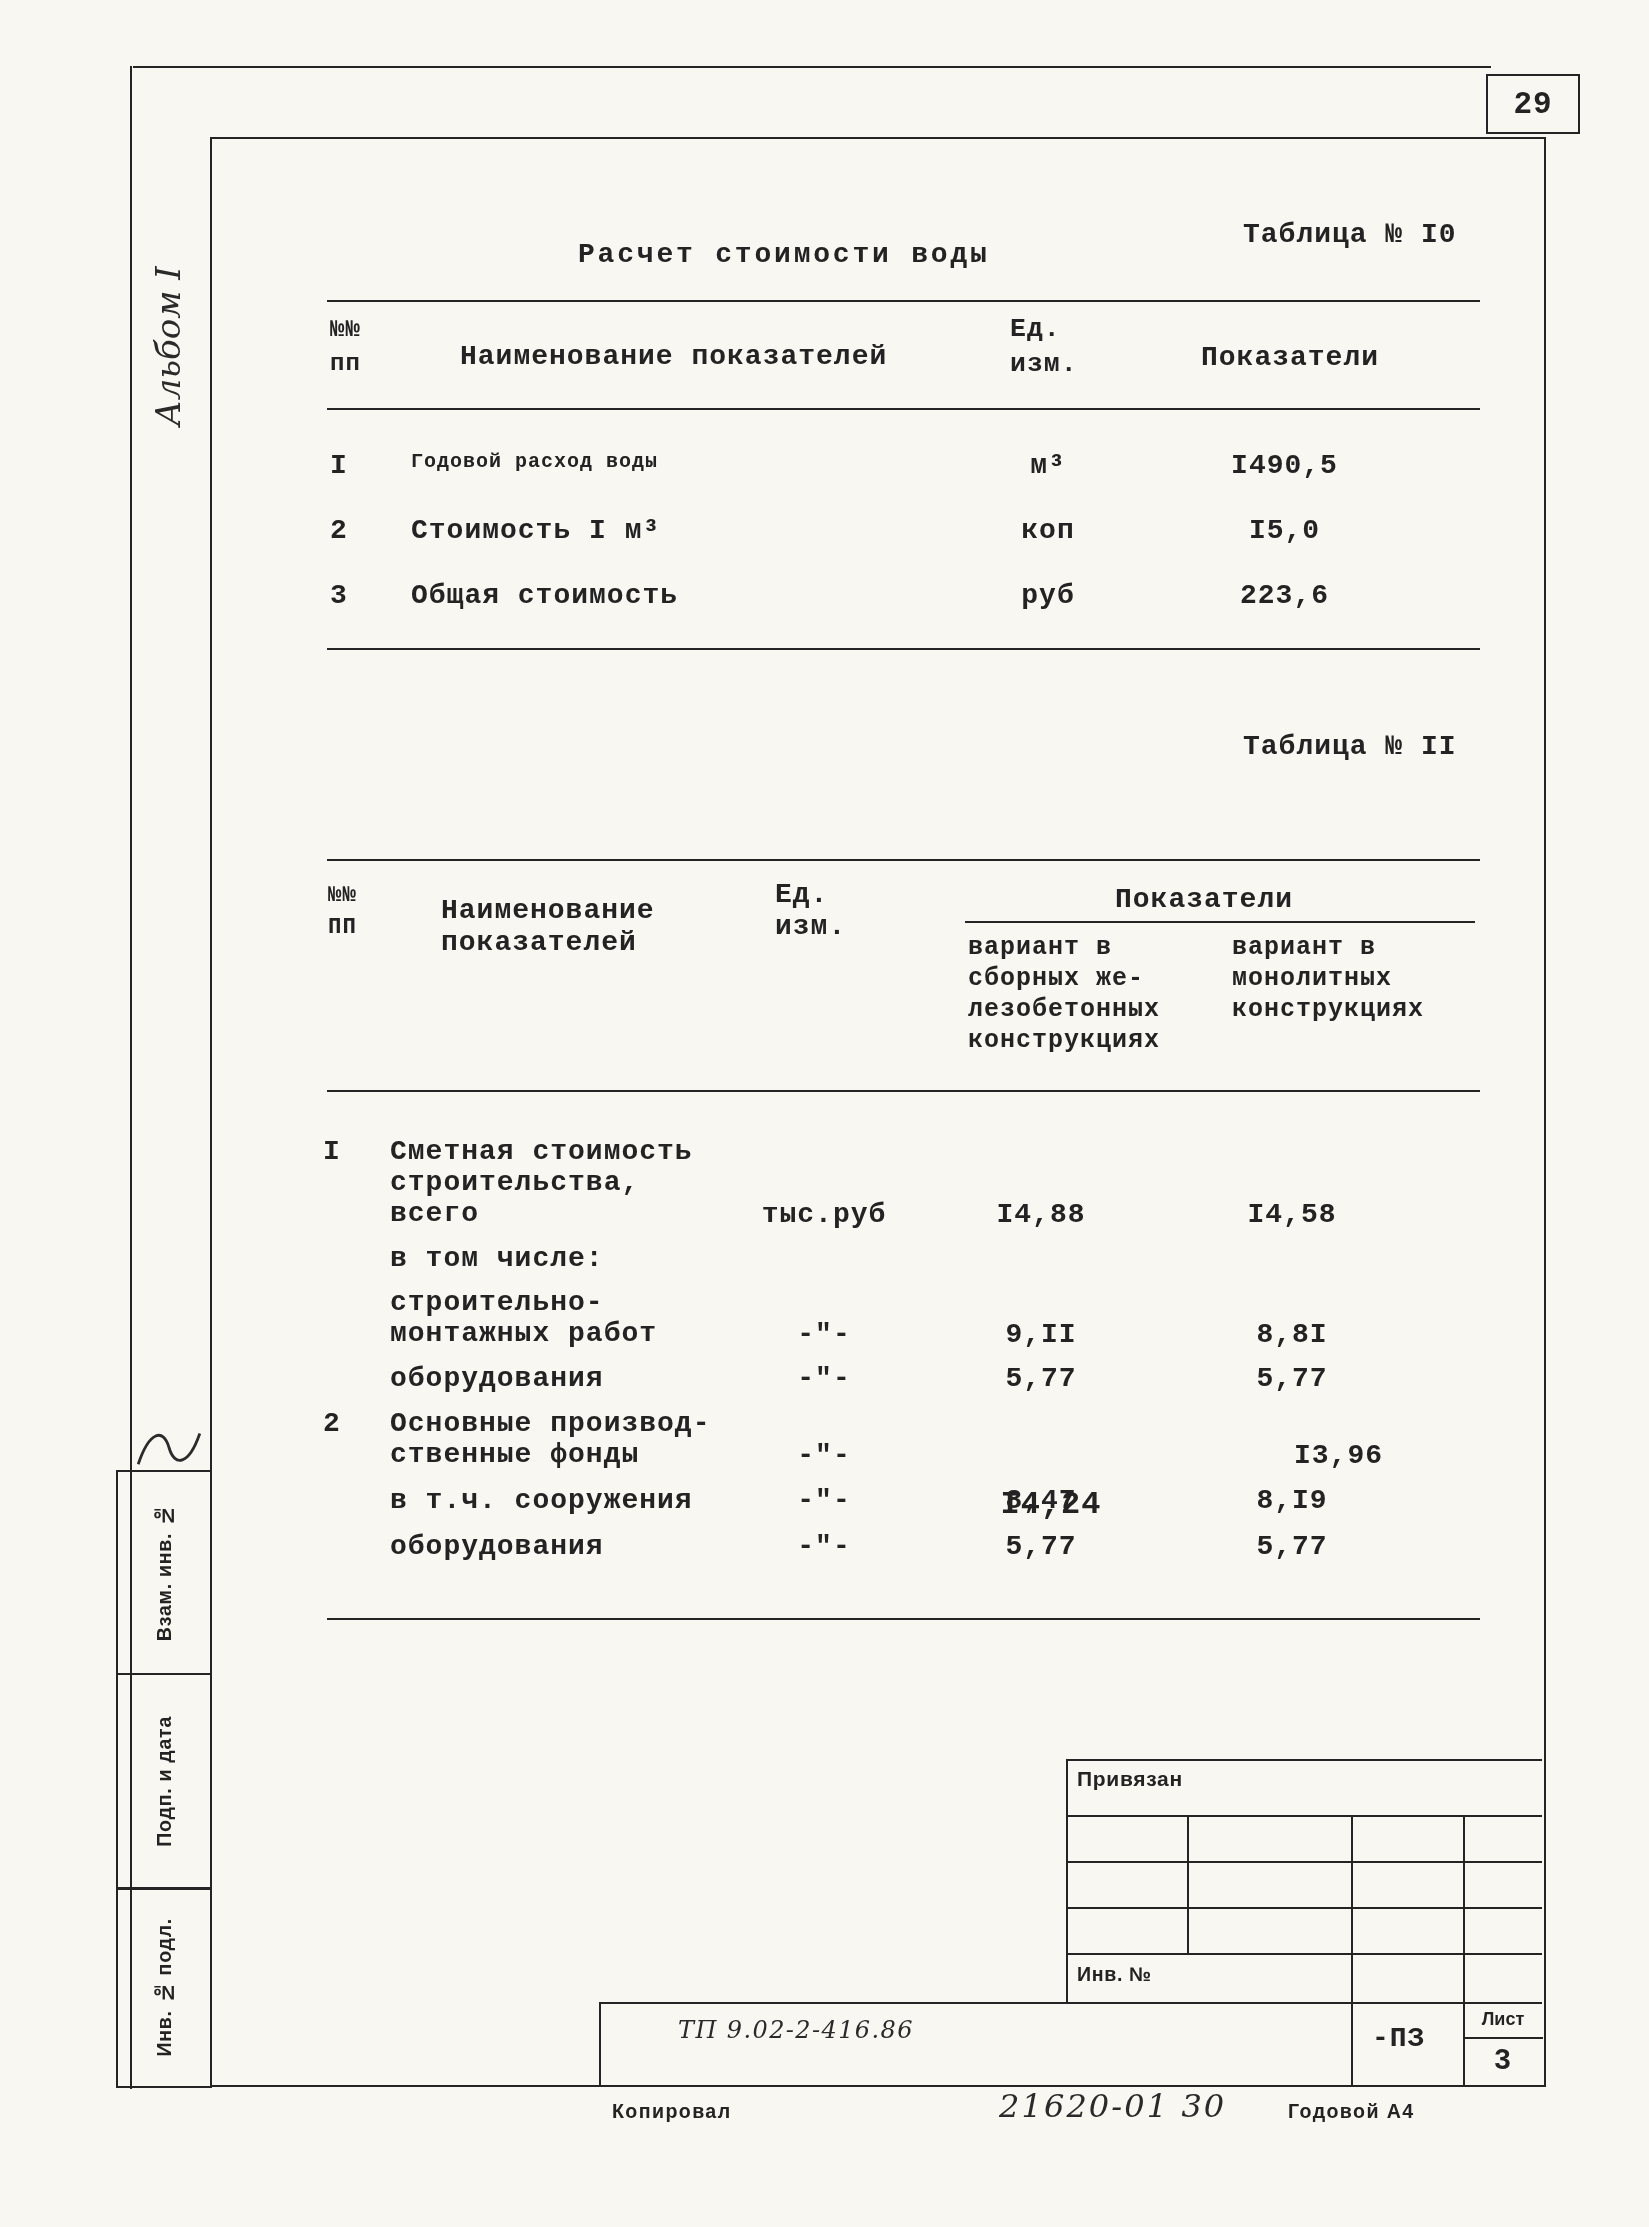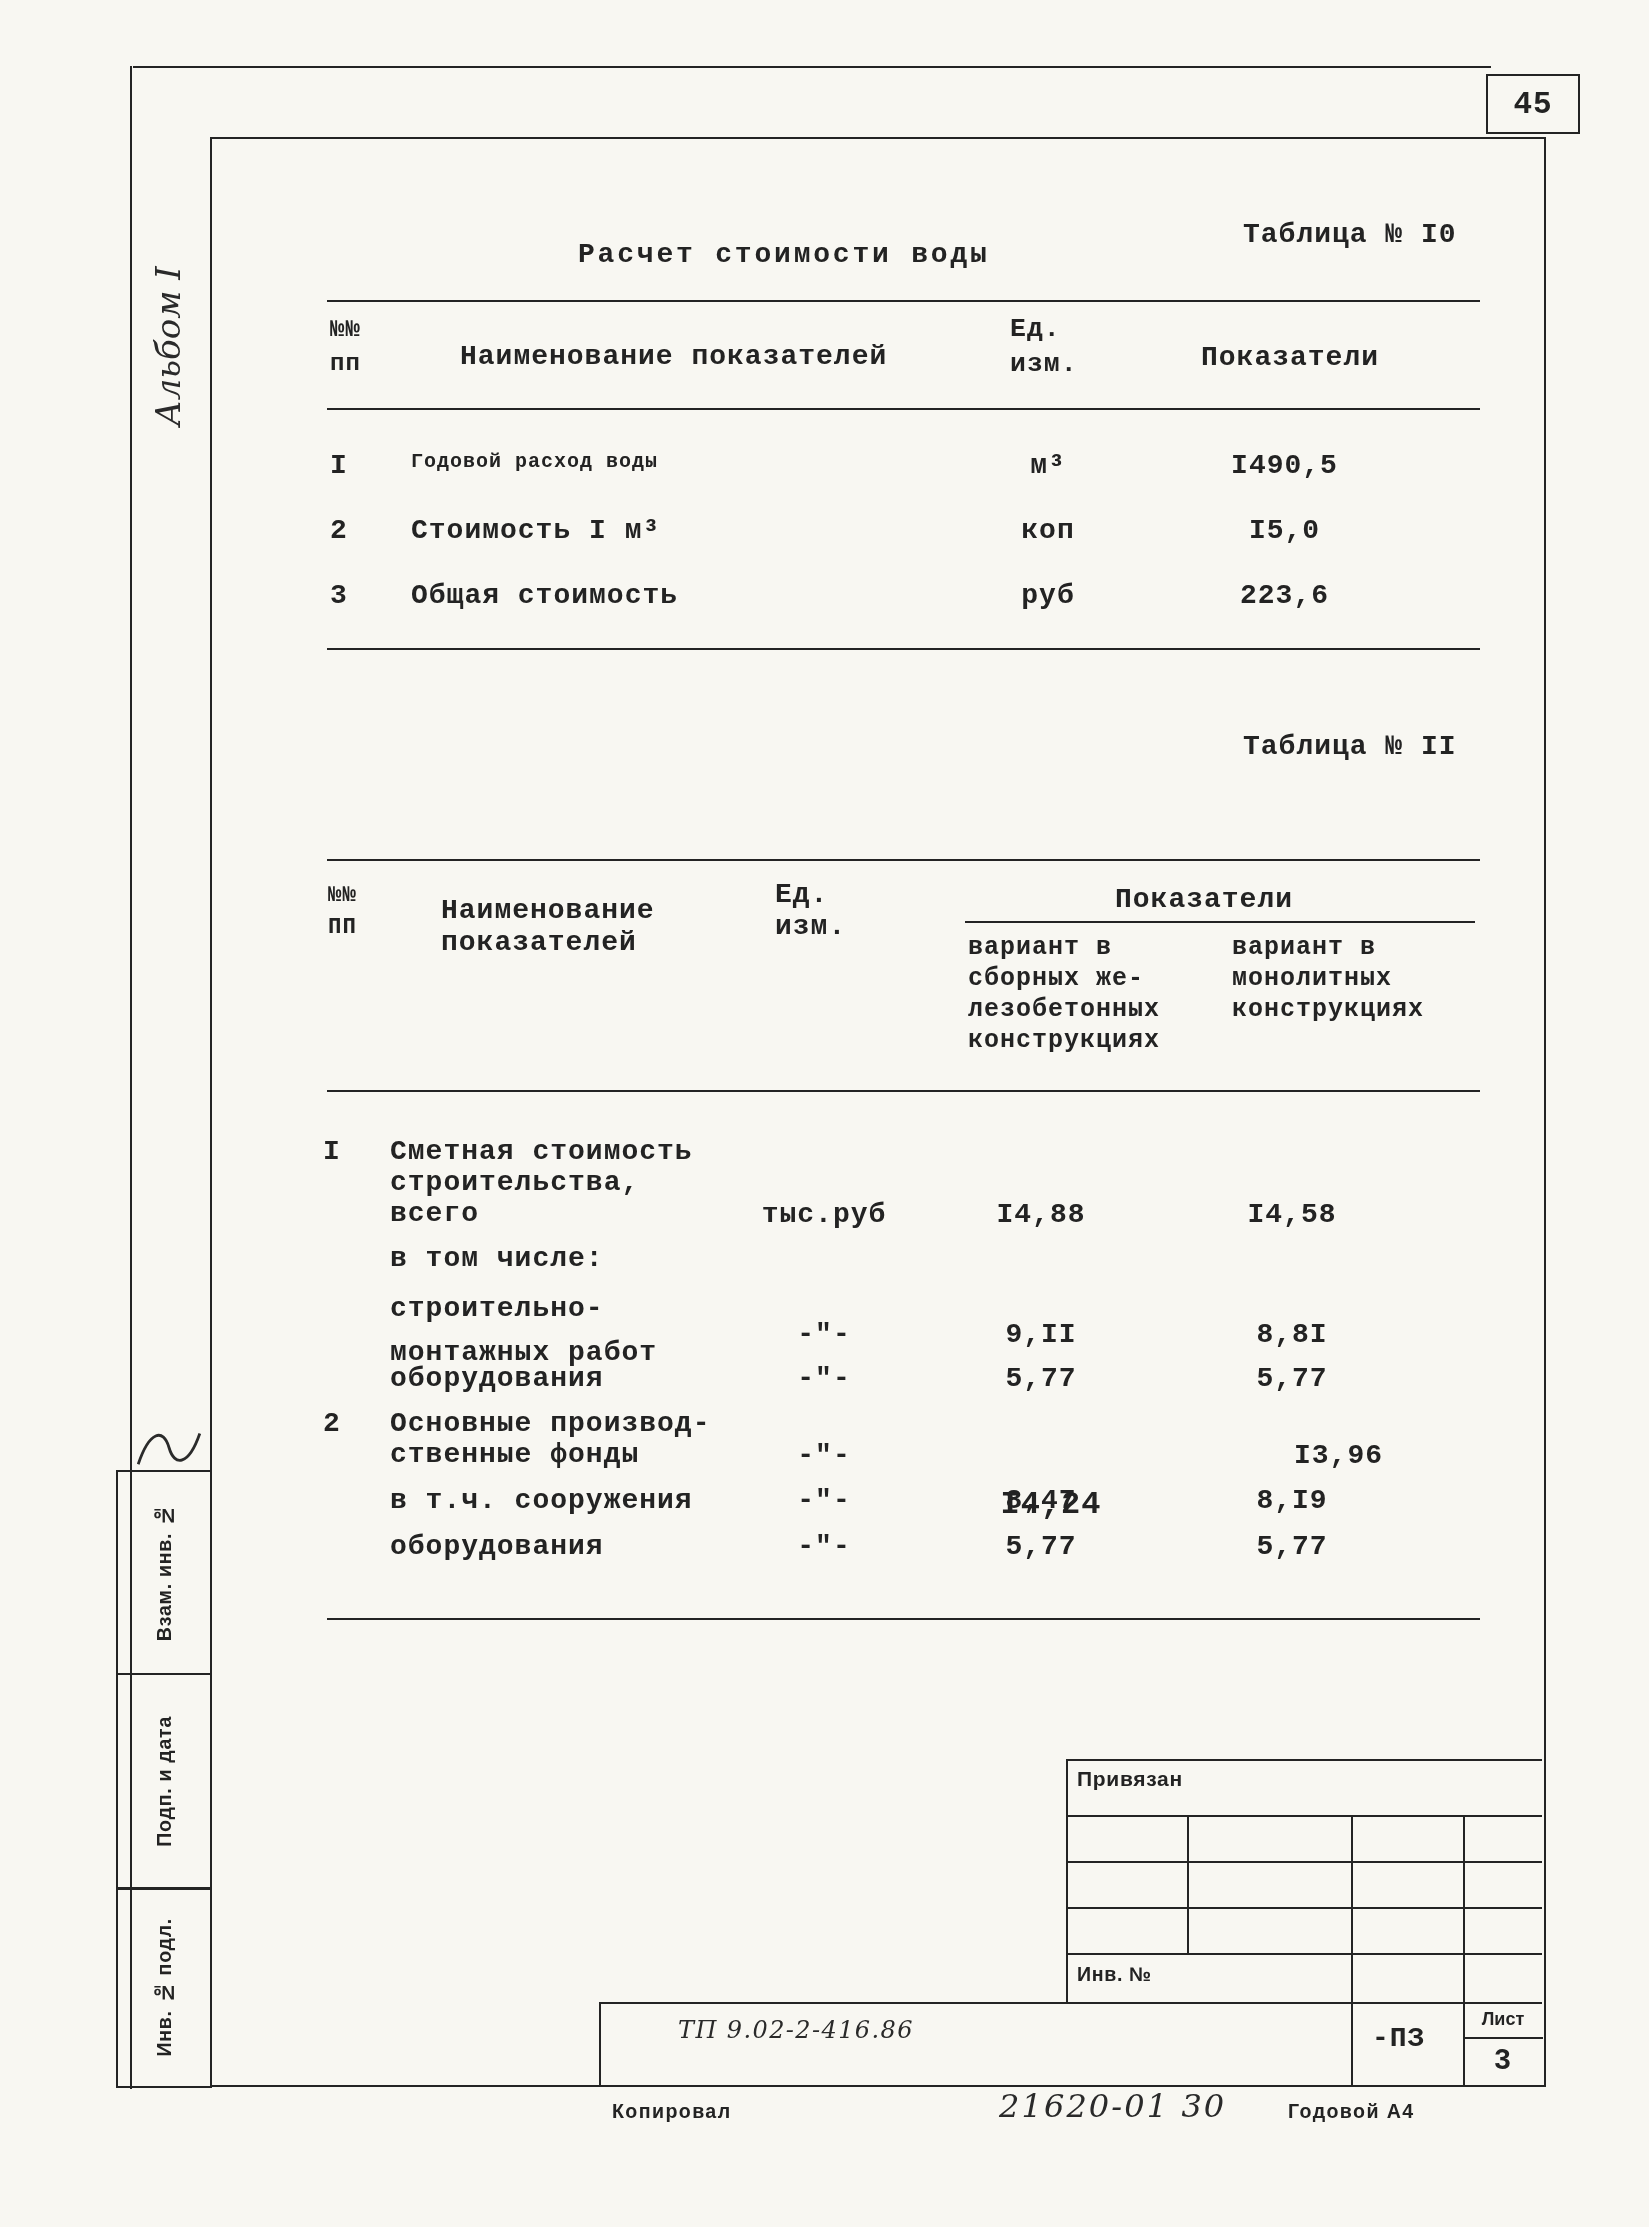--- a/index.html
+++ b/index.html
@@ -18,21 +18,21 @@
   .vtext{writing-mode:vertical-rl;transform:rotate(180deg);}
   .flexc{display:flex;align-items:center;justify-content:center;}
 </style>
 </head>
 <body>
 
 <div class="page">
 
   <div class="hl" style="left:133px;top:66px;width:1358px;"></div>
   <div class="box flexc" style="left:1486px;top:74px;width:94px;height:60px;">
-    <span class="tw" style="font-size:31px;">45</span>
+    <span class="tw" style="font-size:31px;">29</span>
   </div>
 
   <div class="vl" style="left:130px;top:66px;height:2023px;"></div>
 
   <div class="box frame" style="left:210px;top:137px;width:1336px;height:1950px;"></div>
 
   <div class="abs hand vtext ctr" style="left:148px;top:231px;width:53px;height:231px;font-size:34px;">Альбом I</div>
 
   <svg class="abs" style="left:134px;top:1425px;" width="70" height="45" viewBox="0 0 100 64">
     <path d="M6 56 C 22 8, 42 4, 50 32 S 78 58, 94 12" fill="none" stroke="#2b2b2b" stroke-width="4"></path>
@@ -112,21 +112,21 @@
     <div class="abs tw ctr" style="left:726px;top:1199px;width:196px;font-size:28px;">тыс.руб</div>
     <div class="abs tw ctr" style="left:950px;top:1199px;width:182px;font-size:28px;">I4,88</div>
     <div class="abs tw ctr" style="left:1201px;top:1199px;width:182px;font-size:28px;">I4,58</div>
   </div>
 
   <div>
     <div class="abs tw" style="left:390px;top:1243px;font-size:28px;">в том числе:</div>
   </div>
 
   <div>
-    <div class="abs tw pre" style="left:390px;top:1287px;font-size:28px;line-height:44px;">строительно-
+    <div class="abs tw pre" style="left:390px;top:1287px;font-size:28px;line-height:31px;">строительно-
 монтажных работ</div>
     <div class="abs tw ctr" style="left:726px;top:1319px;width:196px;font-size:28px;">-"-</div>
     <div class="abs tw ctr" style="left:950px;top:1319px;width:182px;font-size:28px;">9,II</div>
     <div class="abs tw ctr" style="left:1201px;top:1319px;width:182px;font-size:28px;">8,8I</div>
   </div>
 
   <div>
     <div class="abs tw" style="left:390px;top:1363px;font-size:28px;">оборудования</div>
     <div class="abs tw ctr" style="left:726px;top:1363px;width:196px;font-size:28px;">-"-</div>
     <div class="abs tw ctr" style="left:950px;top:1363px;width:182px;font-size:28px;">5,77</div>

